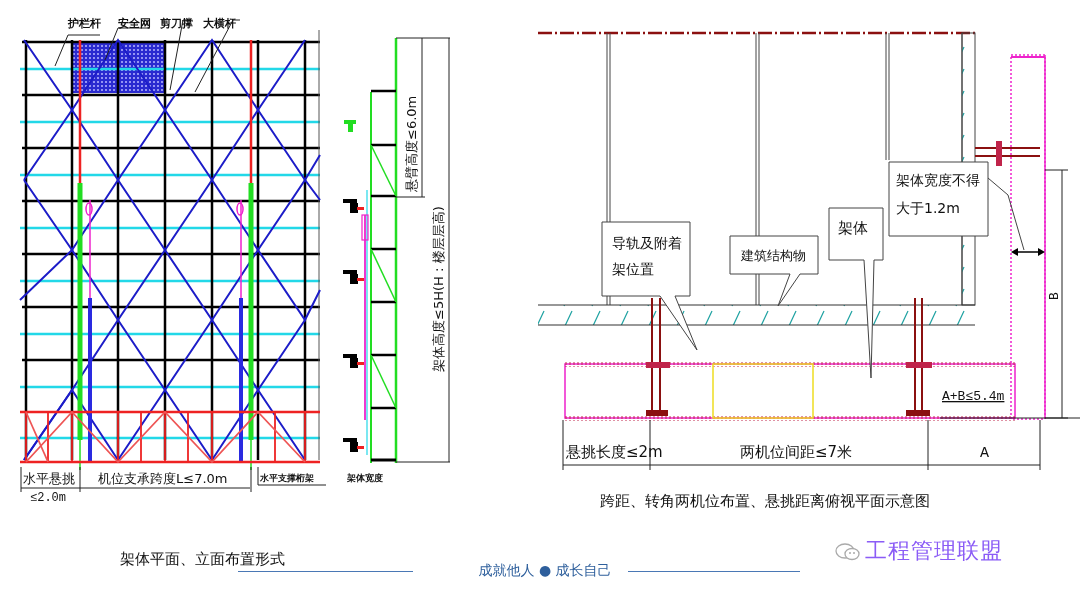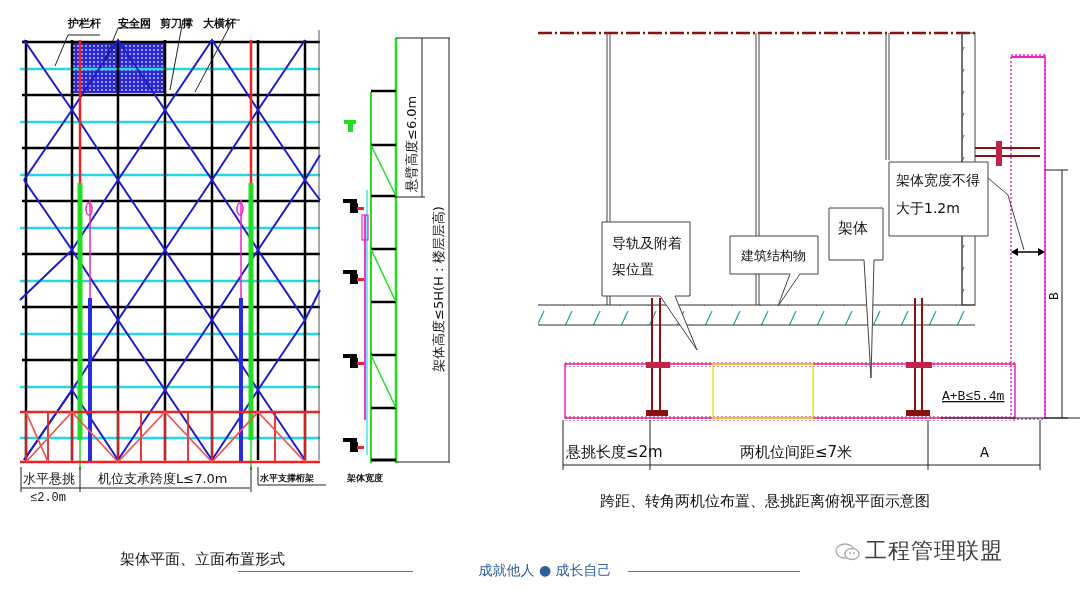--- a/index.html
+++ b/index.html
@@ -6,21 +6,21 @@
   body{width:1080px;height:601px;position:relative;overflow:hidden;font-family:"DejaVu Sans",sans-serif;}
   svg{position:absolute;left:0;top:0;}
   .lbl{font-family:"DejaVu Sans",sans-serif;fill:#111;}
   .mono{font-family:"Liberation Mono","DejaVu Sans Mono",monospace;fill:#111;}
   .caption{position:absolute;text-align:left;color:#111;font-family:"DejaVu Sans",sans-serif;}
   .cap1{left:120px;top:509px;width:260px;font-size:15px;line-height:20px;margin-top:40px;}
   .cap2{left:600px;top:491px;width:420px;font-size:15px;line-height:21px;}
   .footer{position:absolute;left:0;top:558px;width:1016px;height:26px;}
   .footer .line{position:absolute;top:13px;height:1px;background:#4a78b5;}
   .footer .slogan{position:absolute;left:445px;top:4px;width:200px;text-align:center;color:#2e5f9c;font-size:14px;}
-  .wm{position:absolute;left:835px;top:536px;color:#404040;font-size:22px;letter-spacing:1px;}
+  .wm{position:absolute;left:835px;top:536px;color:#8b5cf6;font-size:22px;letter-spacing:1px;}
   .wm .icon{display:inline-block;width:26px;height:20px;vertical-align:middle;margin-right:4px;}
 </style>
 </head>
 <body>
 
 <svg width="1080" height="601" viewBox="0 0 1080 601">
   <defs>
     <pattern id="netpat" width="4" height="4" patternUnits="userSpaceOnUse">
       <rect width="4" height="4" fill="#2a2ad0"></rect>
       <circle cx="2" cy="2" r="1" fill="#b8b8ff"></circle>

